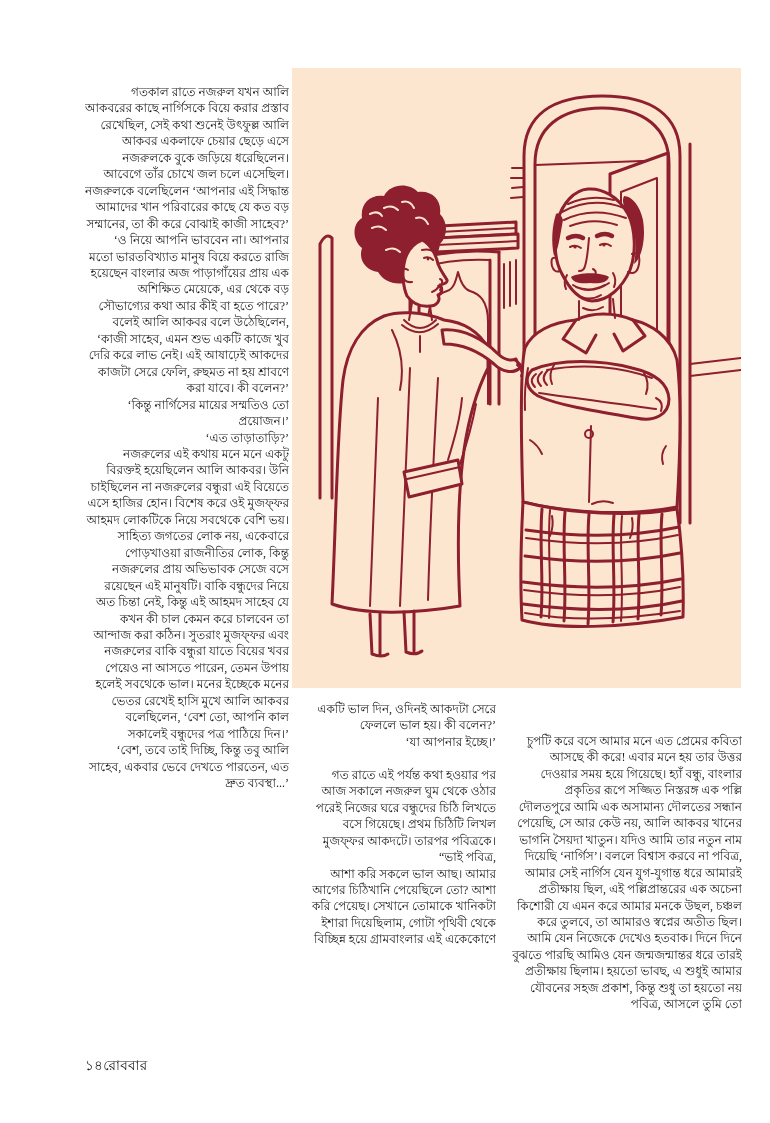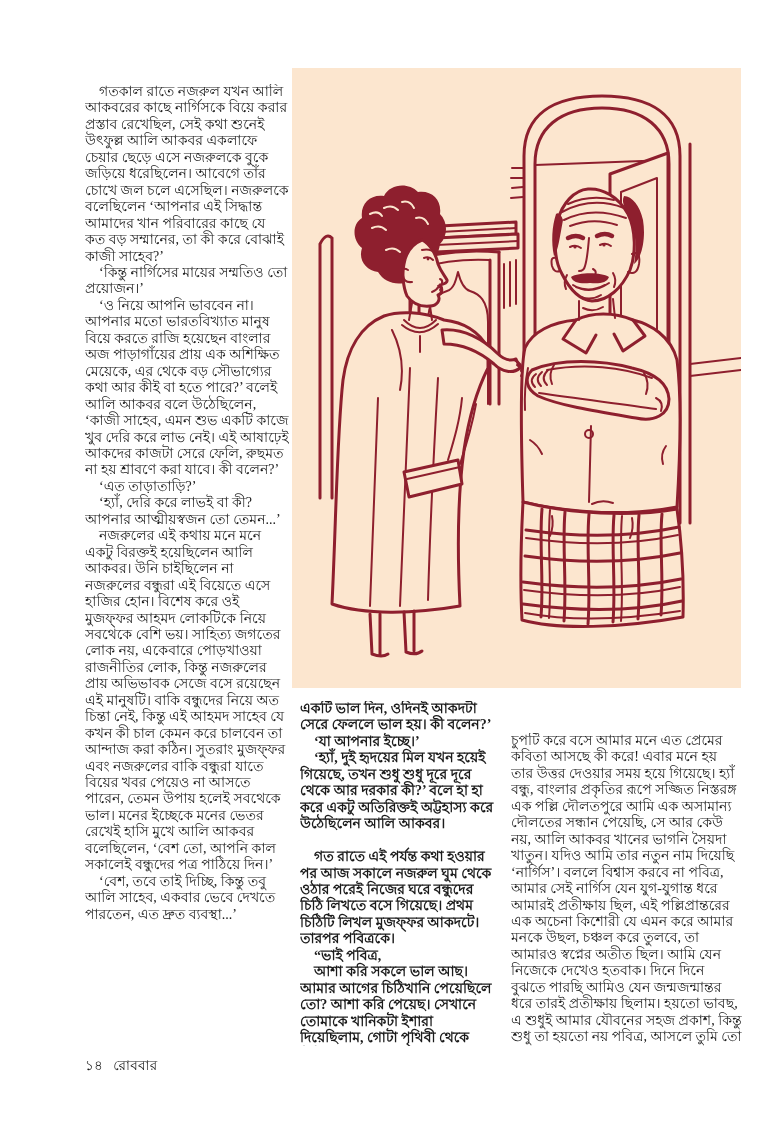--- a/index.html
+++ b/index.html
@@ -7,56 +7,55 @@
   }
   html,body{margin:0;padding:0;}
   body{
     width:770px;height:1123px;background:var(--paper);
     font-family:"Liberation Serif","DejaVu Serif",serif;
     color:var(--text);
   }
   .page{position:relative;width:770px;height:1123px;overflow:hidden;background:var(--paper);}
   .col{
     position:absolute;
-    font-size:14px;line-height:16.45px;text-align:left;
+    font-size:12px;line-height:16.45px;text-align:right;
     overflow:hidden;
   }
   .col p{margin:0;padding:0;}
   .col p.ind{text-indent:14px;}
   .col p.gap{margin-top:16.45px;}
   .col1{left:85px;top:84px;width:204px;height:962px;}
-  .col2{left:300px;top:701px;width:196px;height:345px;font-weight:bold;}
+  .col2{left:300px;top:701px;width:196px;height:345px;}
   .col3{left:511px;top:733px;width:231px;height:345px;}
   .illustration{
     position:absolute;left:292px;top:68px;width:449px;height:620px;
     background:var(--ill-bg);
   }
   .illustration svg{display:block;width:100%;height:100%;}
   .ln{stroke:var(--ill-line);fill:none;stroke-width:3;stroke-linecap:round;stroke-linejoin:round;}
   .ln2{stroke:var(--ill-line);fill:none;stroke-width:2;stroke-linecap:round;stroke-linejoin:round;}
   .lnb{stroke:var(--ill-line);fill:none;stroke-width:4.5;stroke-linecap:round;}
   .fb{fill:var(--ill-bg);stroke:var(--ill-line);stroke-width:3;stroke-linejoin:round;}
   .fl{fill:var(--ill-line);stroke:none;}
   .cream{stroke:var(--ill-bg);fill:none;stroke-width:2;stroke-linecap:round;}
   .footer{
     position:absolute;left:85px;top:1055px;font-size:13.5px;letter-spacing:.3px;
   }
-  .footer .num{margin-right:10px;}
+  .footer .num{margin-right:0;}
 </style>
 </head>
 <body>
 
 <div class="page">
 
   <div class="col col1">
     <p class="ind">গতকাল রাতে নজরুল যখন আলি আকবরের কাছে নার্গিসকে বিয়ে করার প্রস্তাব রেখেছিল, সেই কথা শুনেই উৎফুল্ল আলি আকবর একলাফে চেয়ার ছেড়ে এসে নজরুলকে বুকে জড়িয়ে ধরেছিলেন। আবেগে তাঁর চোখে জল চলে এসেছিল। নজরুলকে বলেছিলেন ‘আপনার এই সিদ্ধান্ত আমাদের খান পরিবারের কাছে যে কত বড় সম্মানের, তা কী করে বোঝাই কাজী সাহেব?’</p>
+    <p class="ind">‘ও নিয়ে আপনি ভাববেন না। আপনার মতো ভারতবিখ্যাত মানুষ বিয়ে করতে রাজি হয়েছেন বাংলার অজ পাড়াগাঁয়ের প্রায় এক অশিক্ষিত মেয়েকে, এর থেকে বড় সৌভাগ্যের কথা আর কীই বা হতে পারে?’ বলেই আলি আকবর বলে উঠেছিলেন, ‘কাজী সাহেব, এমন শুভ একটি কাজে খুব দেরি করে লাভ নেই। এই আষাঢ়েই আকদের কাজটা সেরে ফেলি, রুছমত না হয় শ্রাবণে করা যাবে। কী বলেন?’</p>
     <p class="ind">‘কিন্তু নার্গিসের মায়ের সম্মতিও তো প্রয়োজন।’</p>
-    <p class="ind">‘ও নিয়ে আপনি ভাববেন না। আপনার মতো ভারতবিখ্যাত মানুষ বিয়ে করতে রাজি হয়েছেন বাংলার অজ পাড়াগাঁয়ের প্রায় এক অশিক্ষিত মেয়েকে, এর থেকে বড় সৌভাগ্যের কথা আর কীই বা হতে পারে?’ বলেই আলি আকবর বলে উঠেছিলেন, ‘কাজী সাহেব, এমন শুভ একটি কাজে খুব দেরি করে লাভ নেই। এই আষাঢ়েই আকদের কাজটা সেরে ফেলি, রুছমত না হয় শ্রাবণে করা যাবে। কী বলেন?’</p>
     <p class="ind">‘এত তাড়াতাড়ি?’</p>
-    <p class="ind">‘হ্যাঁ, দেরি করে লাভই বা কী? আপনার আত্মীয়স্বজন তো তেমন...’</p>
     <p class="ind">নজরুলের এই কথায় মনে মনে একটু বিরক্তই হয়েছিলেন আলি আকবর। উনি চাইছিলেন না নজরুলের বন্ধুরা এই বিয়েতে এসে হাজির হোন। বিশেষ করে ওই মুজফ্ফর আহমদ লোকটিকে নিয়ে সবথেকে বেশি ভয়। সাহিত্য জগতের লোক নয়, একেবারে পোড়খাওয়া রাজনীতির লোক, কিন্তু নজরুলের প্রায় অভিভাবক সেজে বসে রয়েছেন এই মানুষটি। বাকি বন্ধুদের নিয়ে অত চিন্তা নেই, কিন্তু এই আহমদ সাহেব যে কখন কী চাল কেমন করে চালবেন তা আন্দাজ করা কঠিন। সুতরাং মুজফ্ফর এবং নজরুলের বাকি বন্ধুরা যাতে বিয়ের খবর পেয়েও না আসতে পারেন, তেমন উপায় হলেই সবথেকে ভাল। মনের ইচ্ছেকে মনের ভেতর রেখেই হাসি মুখে আলি আকবর বলেছিলেন, ‘বেশ তো, আপনি কাল সকালেই বন্ধুদের পত্র পাঠিয়ে দিন।’</p>
     <p class="ind">‘বেশ, তবে তাই দিচ্ছি, কিন্তু তবু আলি সাহেব, একবার ভেবে দেখতে পারতেন, এত দ্রুত ব্যবস্থা...’</p>
   </div>
 
   <div class="illustration">
     <svg viewBox="0 0 449 620" preserveAspectRatio="none">
 
       <g>
         <path class="ln" d="M232,455 L232,88 C232,46 262,28 310,28 C358,28 388,46 388,88 L388,455"></path>
         <path class="ln" d="M243,455 L243,96 C243,60 268,40 310,40 C352,40 377,60 377,96 L377,455"></path>
@@ -141,21 +140,20 @@
         <path class="fb" d="M112,404 L166,392 L170,416 L117,429 Z"></path>
         <path class="ln2" d="M115,411 L168,399"></path>
         <path class="ln" d="M78,546 L80,586 M88,546 L88,586 M80,586 Q90,590 96,586 M112,544 L114,584 M122,543 L122,583 M114,584 Q124,588 130,583"></path>
       </g>
     </svg>
   </div>
 
   <div class="col col2">
     <p>একটি ভাল দিন, ওদিনই আকদটা সেরে ফেললে ভাল হয়। কী বলেন?’</p>
     <p class="ind">‘যা আপনার ইচ্ছে।’</p>
-    <p class="ind">‘হ্যাঁ, দুই হৃদয়ের মিল যখন হয়েই গিয়েছে, তখন শুধু শুধু দূরে দূরে থেকে আর দরকার কী?’ বলে হা হা করে একটু অতিরিক্তই অট্টহাস্য করে উঠেছিলেন আলি আকবর।</p>
     <p class="ind gap">গত রাতে এই পর্যন্ত কথা হওয়ার পর আজ সকালে নজরুল ঘুম থেকে ওঠার পরেই নিজের ঘরে বন্ধুদের চিঠি লিখতে বসে গিয়েছে। প্রথম চিঠিটি লিখল মুজফ্ফর আকদটে। তারপর পবিত্রকে।</p>
     <p class="ind">“ভাই পবিত্র,</p>
     <p class="ind">আশা করি সকলে ভাল আছ। আমার আগের চিঠিখানি পেয়েছিলে তো? আশা করি পেয়েছ। সেখানে তোমাকে খানিকটা ইশারা দিয়েছিলাম, গোটা পৃথিবী থেকে বিচ্ছিন্ন হয়ে গ্রামবাংলার এই একেকোণে</p>
   </div>
 
   <div class="col col3">
     <p>চুপটি করে বসে আমার মনে এত প্রেমের কবিতা আসছে কী করে! এবার মনে হয় তার উত্তর দেওয়ার সময় হয়ে গিয়েছে। হ্যাঁ বন্ধু, বাংলার প্রকৃতির রূপে সজ্জিত নিস্তরঙ্গ এক পল্লি দৌলতপুরে আমি এক অসামান্য দৌলতের সন্ধান পেয়েছি, সে আর কেউ নয়, আলি আকবর খানের ভাগনি সৈয়দা খাতুন। যদিও আমি তার নতুন নাম দিয়েছি ‘নার্গিস’। বললে বিশ্বাস করবে না পবিত্র, আমার সেই নার্গিস যেন যুগ-যুগান্ত ধরে আমারই প্রতীক্ষায় ছিল, এই পল্লিপ্রান্তরের এক অচেনা কিশোরী যে এমন করে আমার মনকে উছল, চঞ্চল করে তুলবে, তা আমারও স্বপ্নের অতীত ছিল। আমি যেন নিজেকে দেখেও হতবাক। দিনে দিনে বুঝতে পারছি আমিও যেন জন্মজন্মান্তর ধরে তারই প্রতীক্ষায় ছিলাম। হয়তো ভাবছ, এ শুধুই আমার যৌবনের সহজ প্রকাশ, কিন্তু শুধু তা হয়তো নয় পবিত্র, আসলে তুমি তো</p>
   </div>
 
   <div class="footer">

